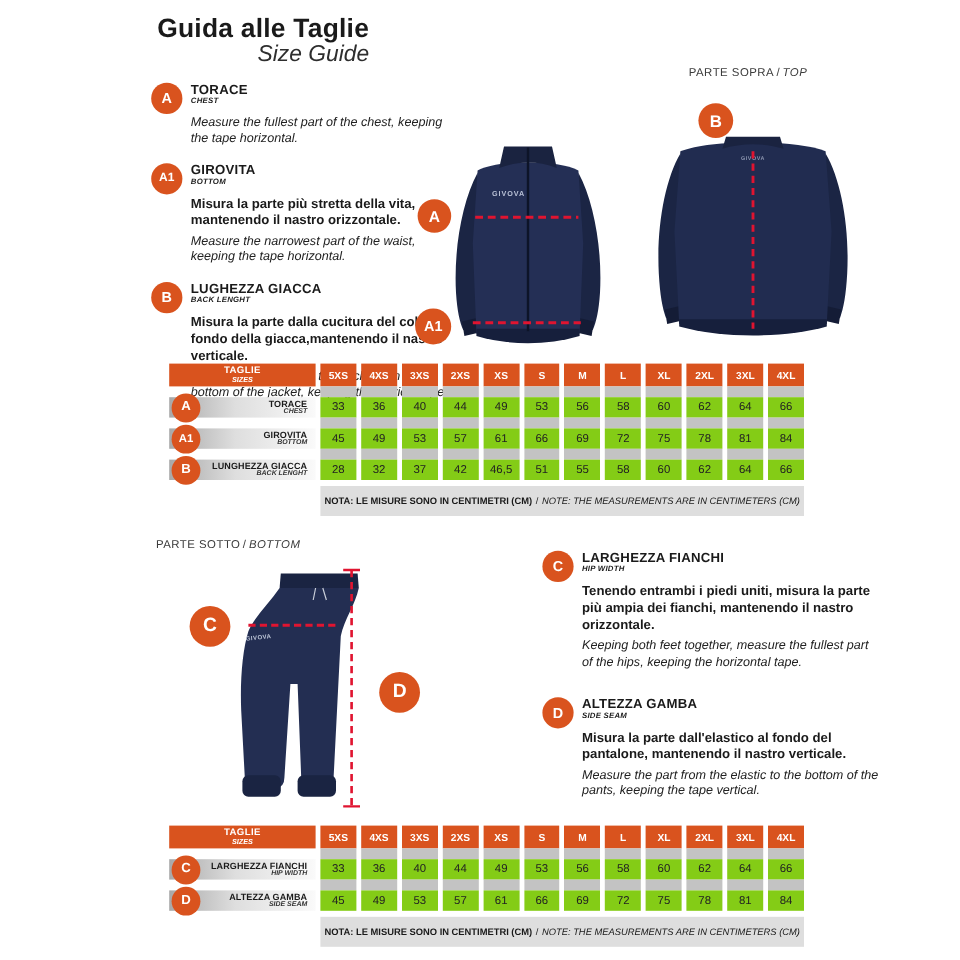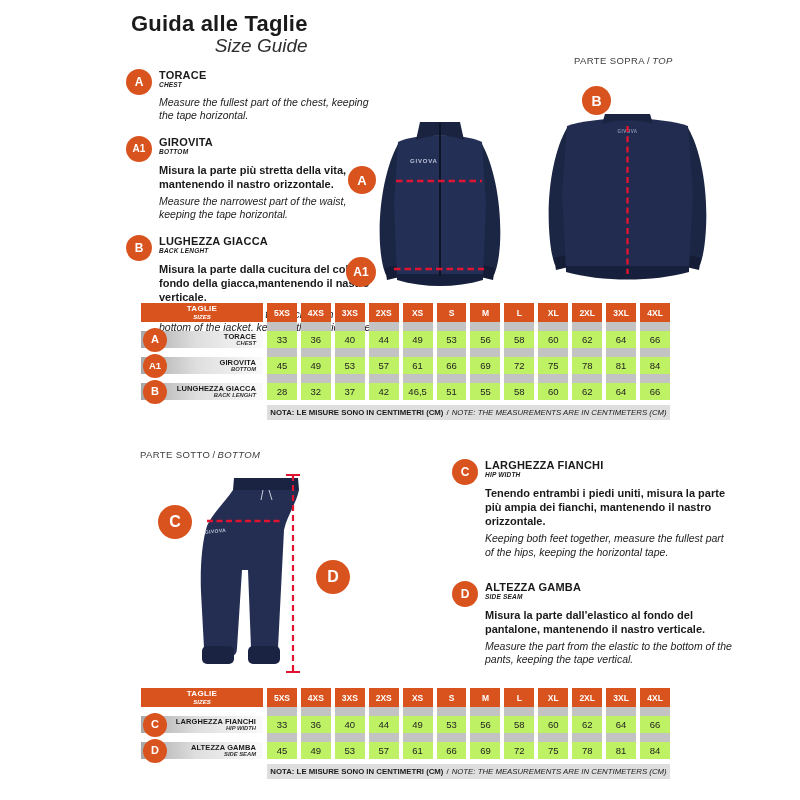--- a/index.html
+++ b/index.html
@@ -8,21 +8,21 @@
   .page{position:relative;width:800px;height:800px;background:#fff;overflow:hidden;}
 
   
   .title-block{position:absolute;left:131px;top:12px;}
   .title-it{font-size:22px;font-weight:bold;letter-spacing:.2px;line-height:1.1;}
   .title-en{font-size:19px;font-style:italic;color:#2e2e2e;line-height:1.1;text-align:right;}
 
   
   .section-label{position:absolute;font-size:9.5px;color:#3c3c3c;letter-spacing:.4px;}
   #label-top{left:574px;top:55px;}
-  #label-bottom{left:140px;top:449px;}
+  #label-bottom{left:130px;top:449px;}
   .sl-sep{margin:0 2px;}
   .sl-en{font-style:italic;}
 
   
   .measures{position:absolute;}
   #measures-top{left:126px;top:69px;width:252px;}
   #measures-bottom{left:452px;top:459px;width:282px;}
   .measure-item{position:relative;padding-left:33px;margin-bottom:13px;}
   .m-badge{position:absolute;left:0;top:0;width:26px;height:26px;border-radius:50%;background:var(--accent);
            color:#fff;font-weight:bold;font-size:12px;display:flex;align-items:center;justify-content:center;}
@@ -59,22 +59,22 @@
   .sp{background:#c3c3c3;}
   .sp-lab{background:transparent;}
   .d-row{height:17px;}
   .lab-cell{position:relative;background:linear-gradient(90deg,#a8a8a8 0%,#dedede 45%,#fafafa 100%);
             display:flex;flex-direction:column;align-items:flex-end;justify-content:center;
             padding-right:7px;line-height:1.05;}
   .lab-it{font-size:7.5px;font-weight:bold;letter-spacing:.1px;}
   .lab-en{font-size:5.8px;font-weight:bold;font-style:italic;color:#333;}
   .t-badge{position:absolute;left:2px;top:50%;transform:translateY(-50%);width:24px;height:24px;border-radius:50%;
            background:var(--accent);color:#fff;font-weight:bold;font-size:11px;display:flex;align-items:center;justify-content:center;z-index:2;}
-  .val{background:#bef264;display:flex;align-items:center;justify-content:center;font-size:9.5px;color:#222;}
-  .note-row{margin-top:5px;height:15px;}
+  .val{background:#84cc16;display:flex;align-items:center;justify-content:center;font-size:9.5px;color:#222;}
+  .note-row{margin-top:5px;height:25px;}
   .note-bar{grid-column:2/14;background:#dedede;display:flex;align-items:center;justify-content:center;font-size:7.8px;white-space:nowrap;}
   .note-it{font-weight:bold;}
   .note-sep{margin:0 3px;}
   .note-en{font-style:italic;}
 </style>
 </head>
 <body>
 
 <div class="page">
 

